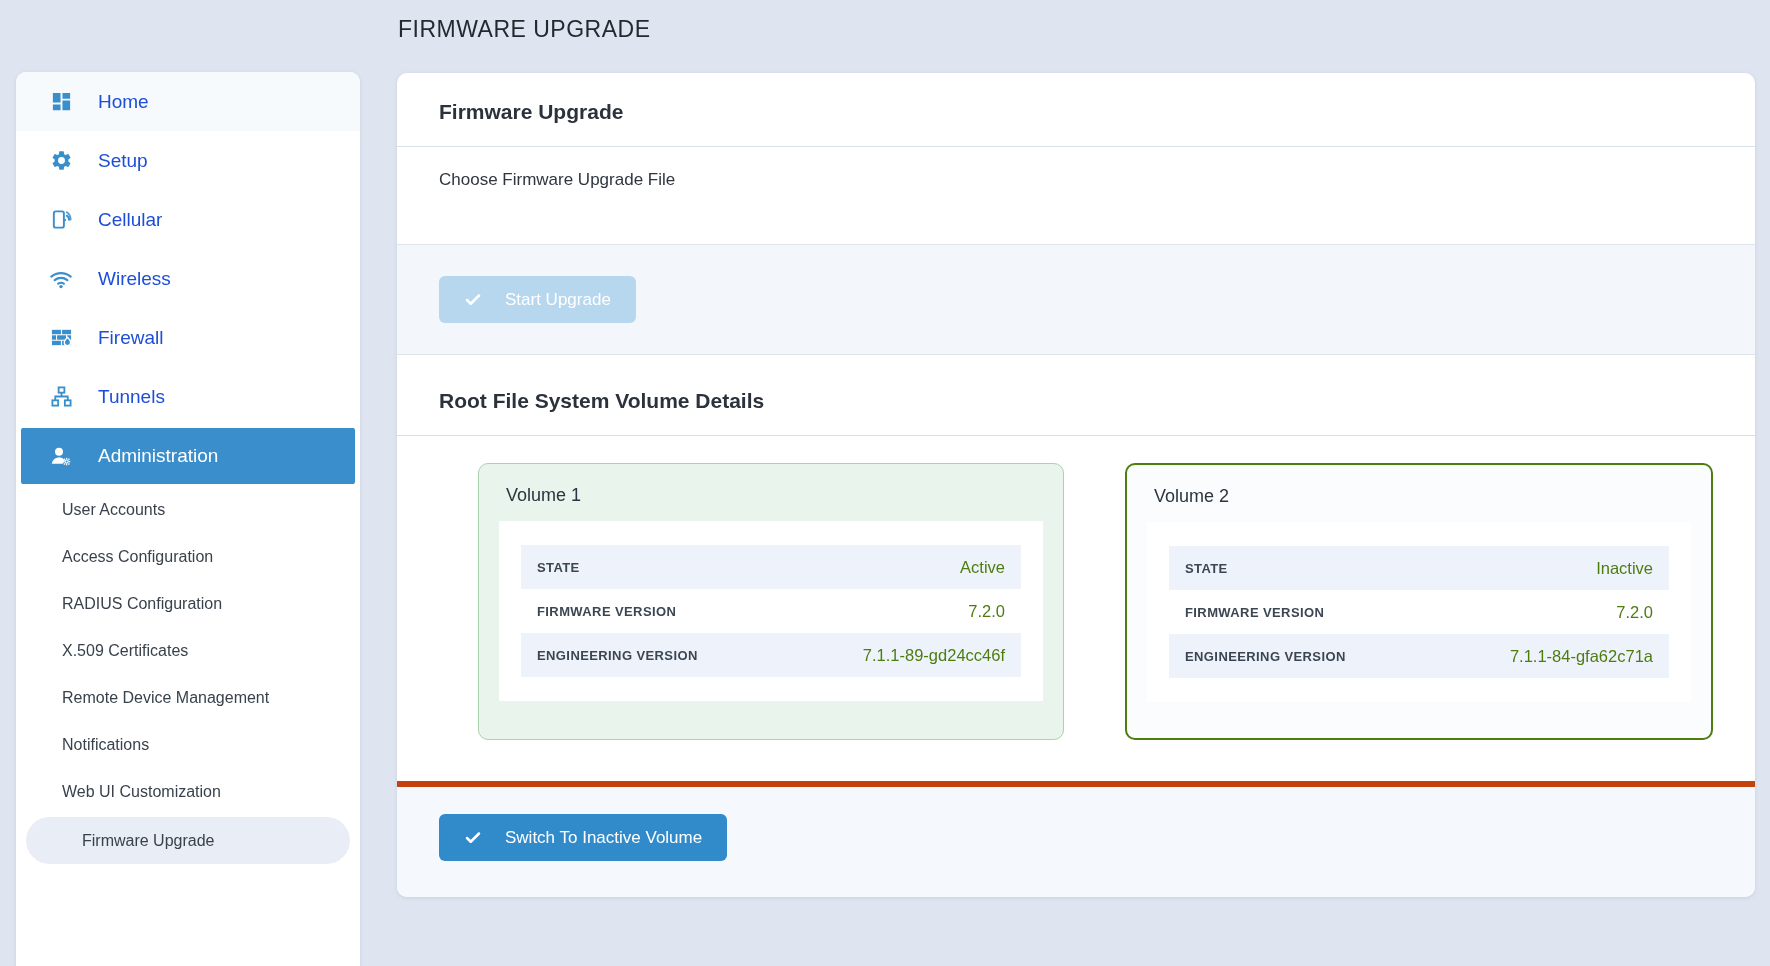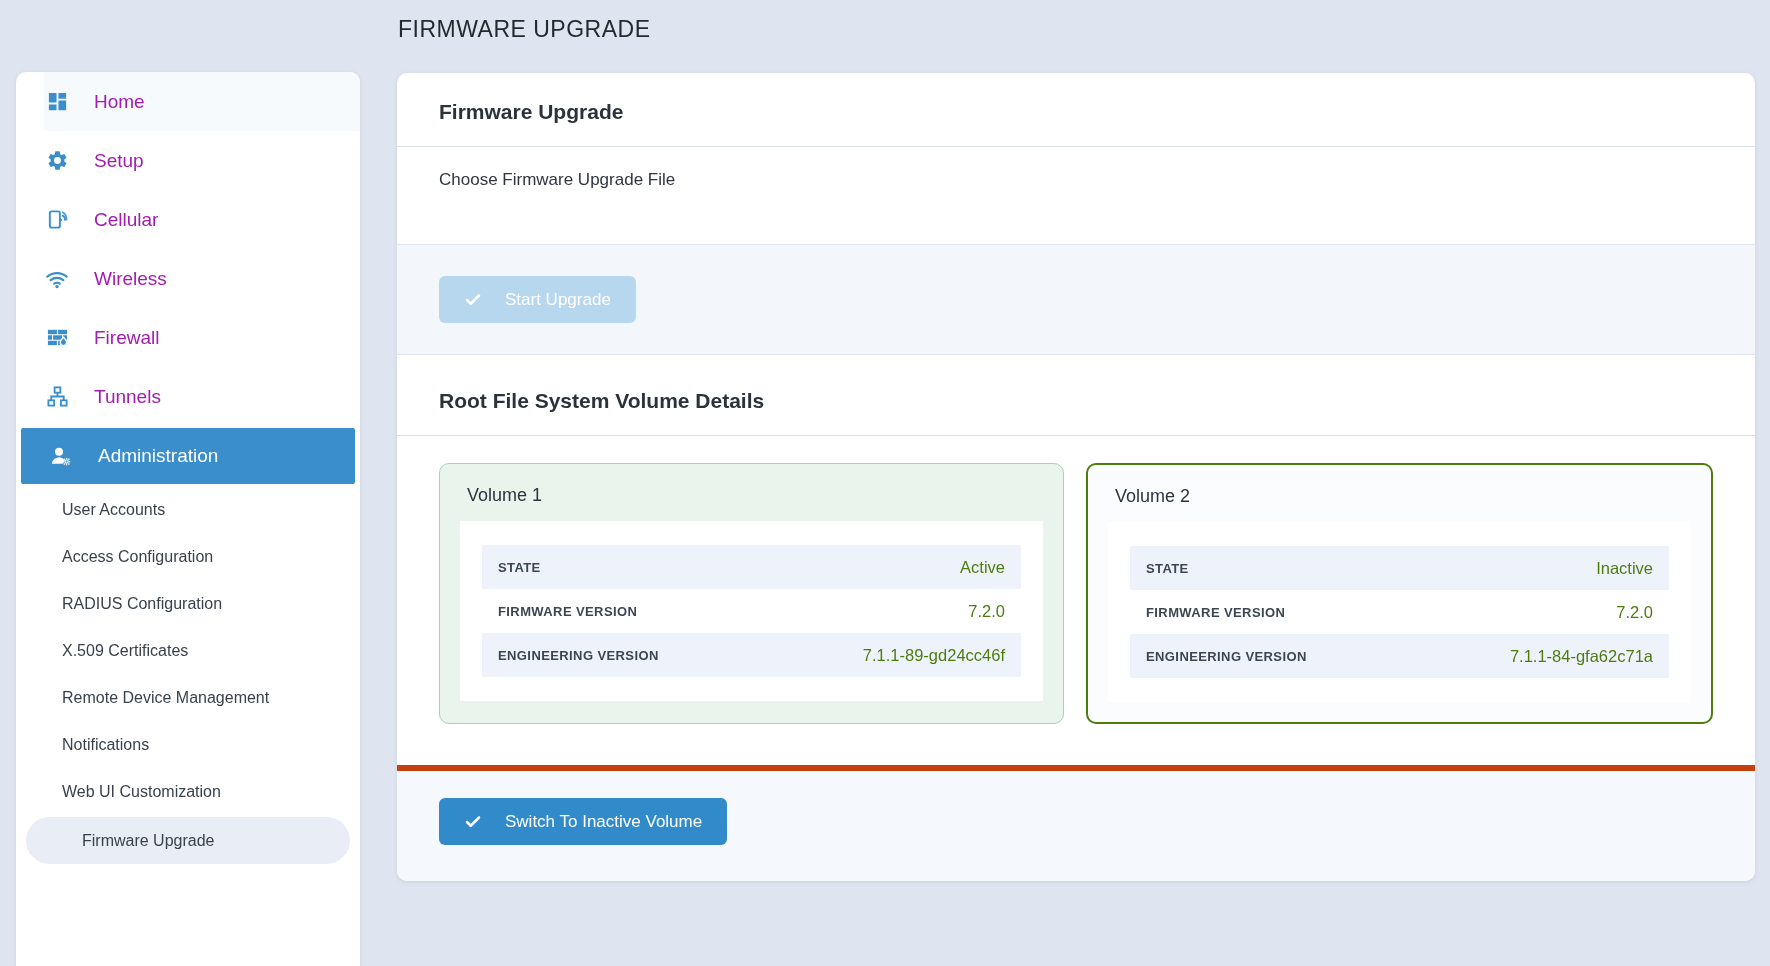--- a/index.html
+++ b/index.html
@@ -17,22 +17,22 @@
   }
   
   .sidebar {
     position:absolute; left:16px; top:72px; width:344px; height:930px;
     background:#fff; border-radius:10px;
     box-shadow:0 1px 4px rgba(40,60,90,.12);
     padding-top:0; overflow:hidden;
   }
   .nav-item {
     display:flex; align-items:center; gap:24px;
-    height:59px; 
-    font-size:19px; color:#a21caf; cursor:pointer;margin-left:28px;
+    height:59px; padding-left:32px;
+    font-size:19px; color:#1d4ed8; cursor:pointer;
   }
   .nav-item .ficon { width:26px; height:26px; display:flex; align-items:center; justify-content:center; flex:0 0 26px; }
   .nav-item.home-row { background:#f7fafd; }
   .nav-item.active {
     background:#3a8ecb; color:#fff;
     border-radius:2px; margin:2px 5px; padding-left:27px; height:56px;
   }
   .sub-item {
     display:flex; align-items:center;
     height:47px; padding-left:46px;
@@ -77,21 +77,21 @@
     display:inline-flex; align-items:center; gap:23px;
     height:47px; padding:0 25px;
     border:none; border-radius:6px;
     font-family:"Liberation Sans", sans-serif;
     font-size:17px; font-weight:500; color:#fff; cursor:pointer;
   }
   .btn-disabled { background:#b7d7ee; cursor:default; }
   .btn-primary { background:#318bcb; }
   
   .sec-volumes { padding:27px 42px 41px; display:flex; gap:22px; }
-  .vol-card { flex:1; border-radius:10px; padding:21px 20px 20px; }
+  .vol-card { flex:1; border-radius:10px; padding:21px 20px 36px;margin-left:39px; }
   .vol-card.active { background:#e9f4ec; border:1px solid #a9d4ae; }
   .vol-card.inactive { background:#fbfcfe; border:2px solid #4d7c0f; }
   .vol-title { font-size:18px; font-weight:400; color:#2c343f; margin:0 0 15px 7px; }
   .vol-body { background:#fff; border-radius:0; padding:24px 22px; }
   .vol-row {
     height:44px; display:flex; justify-content:space-between; align-items:center;
     padding:0 16px;
   }
   .vol-row.stripe { background:#eef3fb; }
   .vol-label { font-size:13px; font-weight:700; color:#3c4653; letter-spacing:.4px; }

